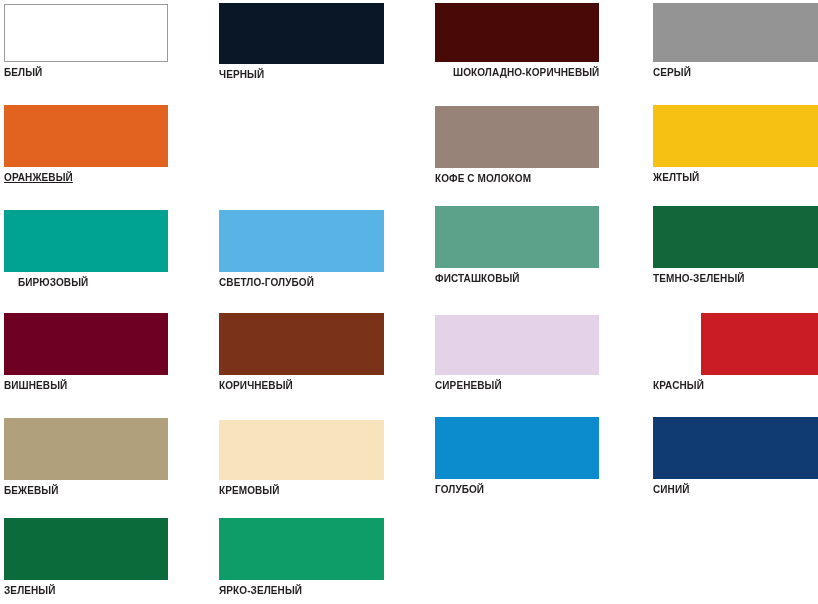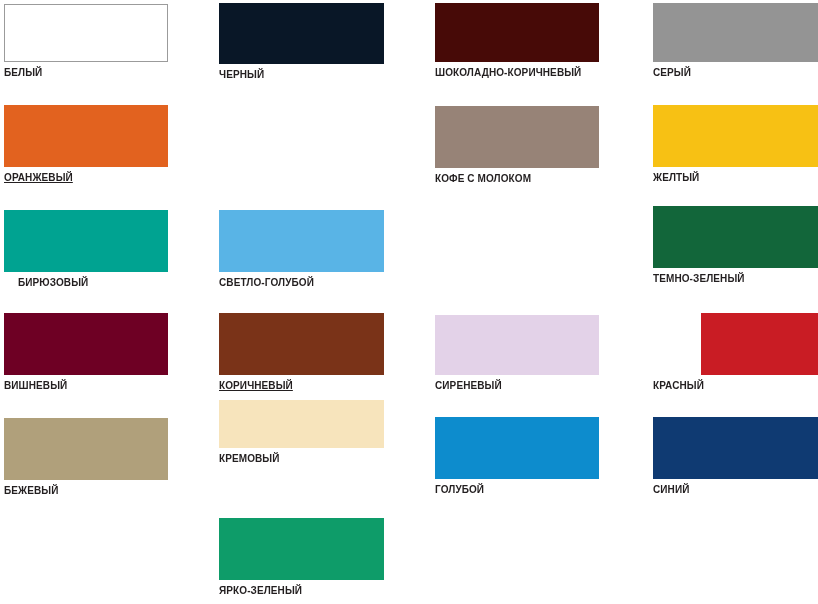--- a/index.html
+++ b/index.html
@@ -62,21 +62,21 @@
     <div class="swatch-cell" style="left: 4px; top: 4px; width: 164px; height: 58px;">
       <div class="swatch-chip outlined" title="#ffffff" style="background: rgb(255, 255, 255);"></div>
       <div class="swatch-label" style="color: rgb(35, 31, 32);">БЕЛЫЙ</div>
     </div>
     <div class="swatch-cell" style="left: 219px; top: 3px; width: 165px; height: 61px;">
       <div class="swatch-chip" title="#091727" style="background: rgb(9, 23, 39);"></div>
       <div class="swatch-label" style="color: rgb(35, 31, 32);">ЧЕРНЫЙ</div>
     </div>
     <div class="swatch-cell" style="left: 435px; top: 3px; width: 164px; height: 59px;">
       <div class="swatch-chip" title="#470a07" style="background: rgb(71, 10, 7);"></div>
-      <div class="swatch-label" style="color: rgb(35, 31, 32);">ШОКОЛАДНО-КОРИЧНЕВЫЙ</div>
+      <div class="swatch-label" style="color: rgb(35, 31, 32); margin-left: 18px;">ШОКОЛАДНО-КОРИЧНЕВЫЙ</div>
     </div>
     <div class="swatch-cell" style="left: 653px; top: 3px; width: 165px; height: 59px;">
       <div class="swatch-chip" title="#949494" style="background: rgb(148, 148, 148);"></div>
       <div class="swatch-label" style="color: rgb(35, 31, 32);">СЕРЫЙ</div>
     </div>
     <div class="swatch-cell" style="left: 4px; top: 105px; width: 164px; height: 62px;">
       <div class="swatch-chip" title="#e2621f" style="background: rgb(226, 98, 31);"></div>
       <div class="swatch-label" style="color: rgb(35, 31, 32); text-decoration: underline;">ОРАНЖЕВЫЙ</div>
     </div>
     <div class="swatch-cell" style="left: 435px; top: 106px; width: 164px; height: 62px;">
@@ -88,53 +88,61 @@
       <div class="swatch-label" style="color: rgb(35, 31, 32);">ЖЕЛТЫЙ</div>
     </div>
     <div class="swatch-cell" style="left: 4px; top: 210px; width: 164px; height: 62px;">
       <div class="swatch-chip" title="#00a391" style="background: rgb(0, 163, 145);"></div>
       <div class="swatch-label" style="color: rgb(35, 31, 32); padding-left: 14px;">БИРЮЗОВЫЙ</div>
     </div>
     <div class="swatch-cell" style="left: 219px; top: 210px; width: 165px; height: 62px;">
       <div class="swatch-chip" title="#59b4e6" style="background: rgb(89, 180, 230);"></div>
       <div class="swatch-label" style="color: rgb(35, 31, 32);">СВЕТЛО-ГОЛУБОЙ</div>
     </div>
+    <div class="swatch-cell" style="left: 435px; top: 206px; width: 164px; height: 62px;">
+      <div class="swatch-chip" title="#5ca189" style="background: rgb(92, 161, 137);"></div>
+      <div class="swatch-label" style="color: rgb(35, 31, 32);">ФИСТАШКОВЫЙ</div>
+    </div>
     <div class="swatch-cell" style="left: 653px; top: 206px; width: 165px; height: 62px;">
       <div class="swatch-chip" title="#12663a" style="background: rgb(18, 102, 58);"></div>
       <div class="swatch-label" style="color: rgb(35, 31, 32);">ТЕМНО-ЗЕЛЕНЫЙ</div>
     </div>
     <div class="swatch-cell" style="left: 4px; top: 313px; width: 164px; height: 62px;">
       <div class="swatch-chip" title="#6e0024" style="background: rgb(110, 0, 36);"></div>
       <div class="swatch-label" style="color: rgb(35, 31, 32);">ВИШНЕВЫЙ</div>
     </div>
     <div class="swatch-cell" style="left: 219px; top: 313px; width: 165px; height: 62px;">
       <div class="swatch-chip" title="#7a3318" style="background: rgb(122, 51, 24);"></div>
-      <div class="swatch-label" style="color: rgb(35, 31, 32); text-decoration: underline;">КОРИЧНЕВЫЙ</div>
+      <div class="swatch-label" style="color: rgb(35, 31, 32);">КОРИЧНЕВЫЙ</div>
     </div>
     <div class="swatch-cell" style="left: 435px; top: 315px; width: 164px; height: 60px;">
       <div class="swatch-chip" title="#e3d2e8" style="background: rgb(227, 210, 232);"></div>
       <div class="swatch-label" style="color: rgb(35, 31, 32);">СИРЕНЕВЫЙ</div>
     </div>
     <div class="swatch-cell" style="left: 653px; top: 313px; width: 165px; height: 62px; padding-left: 48px;">
       <div class="swatch-chip" title="#c91c24" style="background: rgb(201, 28, 36);"></div>
       <div class="swatch-label" style="color: rgb(35, 31, 32);">КРАСНЫЙ</div>
     </div>
     <div class="swatch-cell" style="left: 4px; top: 418px; width: 164px; height: 62px;">
       <div class="swatch-chip" title="#b0a07b" style="background: rgb(176, 160, 123);"></div>
       <div class="swatch-label" style="color: rgb(35, 31, 32);">БЕЖЕВЫЙ</div>
     </div>
-    <div class="swatch-cell" style="left: 219px; top: 400px; width: 165px; height: 48px;">
+    <div class="swatch-cell" style="left: 219px; top: 420px; width: 165px; height: 60px;">
       <div class="swatch-chip" title="#f7e4bc" style="background: rgb(247, 228, 188);"></div>
       <div class="swatch-label" style="color: rgb(35, 31, 32);">КРЕМОВЫЙ</div>
     </div>
     <div class="swatch-cell" style="left: 435px; top: 417px; width: 164px; height: 62px;">
       <div class="swatch-chip" title="#0d8ccd" style="background: rgb(13, 140, 205);"></div>
       <div class="swatch-label" style="color: rgb(35, 31, 32);">ГОЛУБОЙ</div>
     </div>
     <div class="swatch-cell" style="left: 653px; top: 417px; width: 165px; height: 62px;">
       <div class="swatch-chip" title="#0f3a72" style="background: rgb(15, 58, 114);"></div>
       <div class="swatch-label" style="color: rgb(35, 31, 32);">СИНИЙ</div>
     </div>
+    <div class="swatch-cell" style="left: 4px; top: 518px; width: 164px; height: 62px;">
+      <div class="swatch-chip" title="#0b6b3a" style="background: rgb(11, 107, 58);"></div>
+      <div class="swatch-label" style="color: rgb(35, 31, 32);">ЗЕЛЕНЫЙ</div>
+    </div>
     <div class="swatch-cell" style="left: 219px; top: 518px; width: 165px; height: 62px;">
       <div class="swatch-chip" title="#0e9c69" style="background: rgb(14, 156, 105);"></div>
       <div class="swatch-label" style="color: rgb(35, 31, 32);">ЯРКО-ЗЕЛЕНЫЙ</div>
     </div>
   </div>
 
 </body></html>

